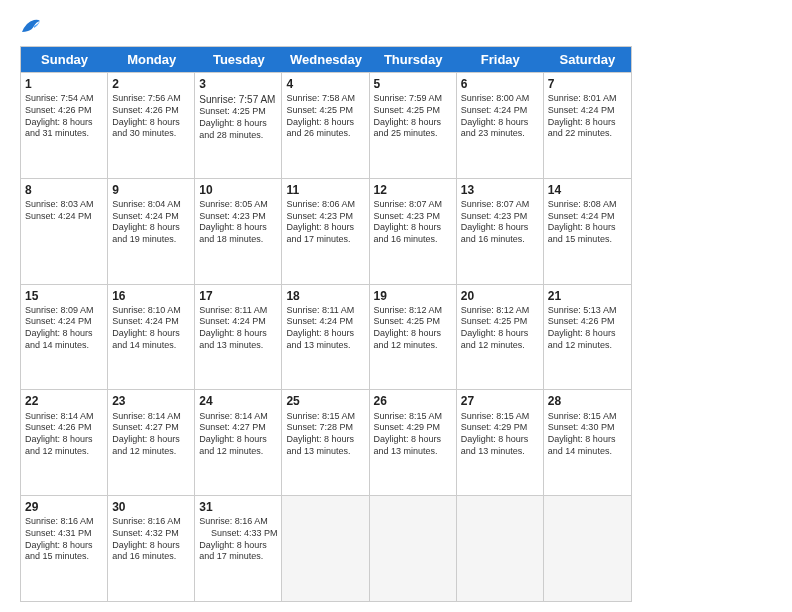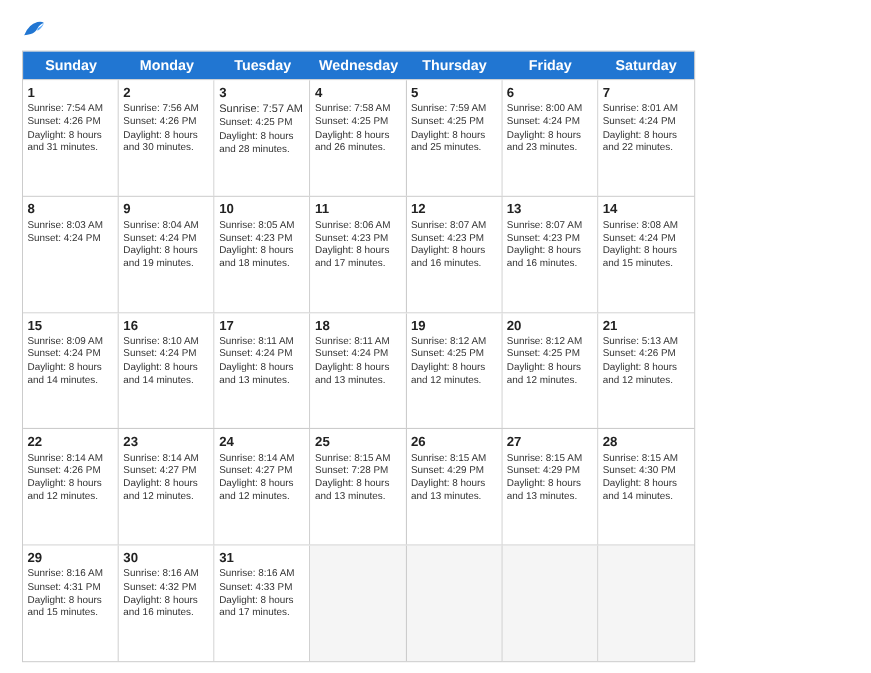--- a/index.html
+++ b/index.html
@@ -315,21 +315,21 @@
           </div>
           <div class="cal-cell">
             <span class="day-num">30</span>
             <div style="font-size: 9px; line-height: 1.3;">Sunrise: 8:16 AM</div>
             <div style="font-size: 9px; line-height: 1.3;">Sunset: 4:32 PM</div>
             <div style="font-size: 9px; line-height: 1.3;">Daylight: 8 hours and 16 minutes.</div>
           </div>
           <div class="cal-cell">
             <span class="day-num">31</span>
             <div style="font-size: 9px; line-height: 1.3;">Sunrise: 8:16 AM</div>
-            <div style="font-size: 9px; line-height: 1.3;">Sunset: 4:33 PM</div>
+            <div style="font-size: 9px; line-height: 1.3; text-align: right;">Sunset: 4:33 PM</div>
             <div style="font-size: 9px; line-height: 1.3;">Daylight: 8 hours and 17 minutes.</div>
           </div>
           <div class="cal-cell empty"></div>
           <div class="cal-cell empty"></div>
           <div class="cal-cell empty"></div>
           <div class="cal-cell empty"></div>
         </div>
       </div>
   </div>
 </div>

